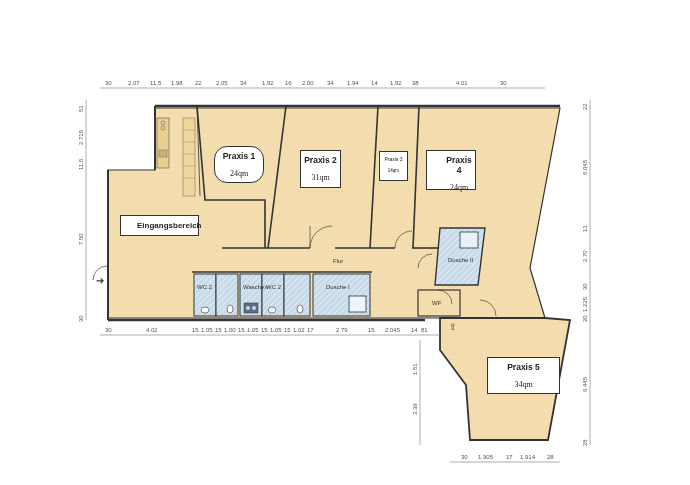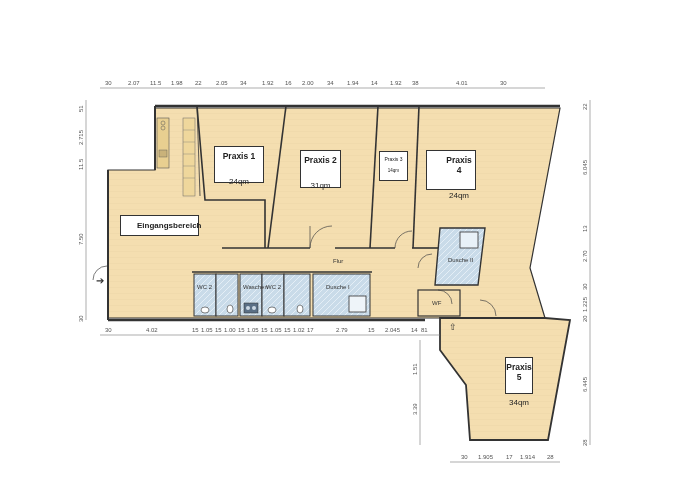--- a/index.html
+++ b/index.html
@@ -1,21 +1,21 @@
 <!DOCTYPE html>
 <html><head>
 <meta charset="utf-8">
 <style>
   html,body{margin:0;padding:0;background:#ffffff;}
   body{width:690px;height:485px;position:relative;overflow:hidden;font-family:"Liberation Sans",sans-serif;}
   #plan{position:absolute;left:0;top:0;width:690px;height:485px;}
   .dim{font-family:"Liberation Sans",sans-serif;font-size:6px;fill:#555;}
   .lbl-box{position:absolute;background:#fff;border:1px solid #333;text-align:center;font-family:"Liberation Sans",sans-serif;color:#222;box-sizing:border-box;}
   .lbl-title{font-weight:bold;font-size:8.5px;display:block;margin-top:4px;}
-  .lbl-area{font-size:8px;display:block;margin-top:16px;}
+  .lbl-area{font-size:8px;display:block;margin-top:8px;font-family:Liberation Serif, serif;}
   .small-lbl{position:absolute;font-size:6px;color:#333;font-family:"Liberation Sans",sans-serif;}
 </style>
 </head>
 <body>
 
 <svg id="plan" viewBox="0 0 690 485" xmlns="http://www.w3.org/2000/svg">
   <defs>
     <pattern id="wood" width="12" height="6" patternUnits="userSpaceOnUse">
       <rect width="12" height="6" fill="#f4deb0"></rect>
       <line x1="0" y1="6" x2="12" y2="6" stroke="#ead0a0" stroke-width="0.6"></line>
@@ -185,37 +185,37 @@
 
   <g>
     <text class="dim" x="461" y="459">30</text>
     <text class="dim" x="478" y="459">1.905</text>
     <text class="dim" x="506" y="459">17</text>
     <text class="dim" x="520" y="459">1.914</text>
     <text class="dim" x="547" y="459">28</text>
   </g>
 </svg>
 
-<div class="lbl-box" style="left:214px;top:146px;width:50px;height:37px;">
+<div class="lbl-box" style="left:214px;top:146px;width:50px;height:37px;border-radius:13px;">
   <span class="lbl-title">Praxis 1</span>
   <span class="lbl-area">24qm</span>
 </div>
 <div class="lbl-box" style="left:300px;top:150px;width:41px;height:38px;">
   <span class="lbl-title">Praxis 2</span>
   <span class="lbl-area">31qm</span>
 </div>
 <div class="lbl-box" style="left:379px;top:151px;width:29px;height:30px;">
   <span style="display:block;font-size:5px;margin-top:4px;">Praxis 3</span>
   <span style="display:block;font-size:4.5px;margin-top:6px;">14qm</span>
 </div>
 <div class="lbl-box" style="left:426px;top:150px;width:50px;height:40px;padding-left:16px;">
   <span class="lbl-title">Praxis 4</span>
   <span class="lbl-area">24qm</span>
 </div>
-<div class="lbl-box" style="left:505px;top:357px;width:28px;height:37px;">
+<div class="lbl-box" style="left:487px;top:357px;width:73px;height:37px;">
   <span class="lbl-title">Praxis 5</span>
   <span class="lbl-area">34qm</span>
 </div>
 <div class="lbl-box" style="left:120px;top:215px;width:79px;height:21px;">
   <span style="display:block;font-weight:bold;font-size:8px;margin-top:5px;padding-left:16px;">Eingangsbereich</span>
 </div>
 
 <span class="small-lbl" style="left:333px;top:258px;">Flur</span>
 <span class="small-lbl" style="left:197px;top:284px;">WC 2</span>
 <span class="small-lbl" style="left:243px;top:284px;">Waschen</span>

